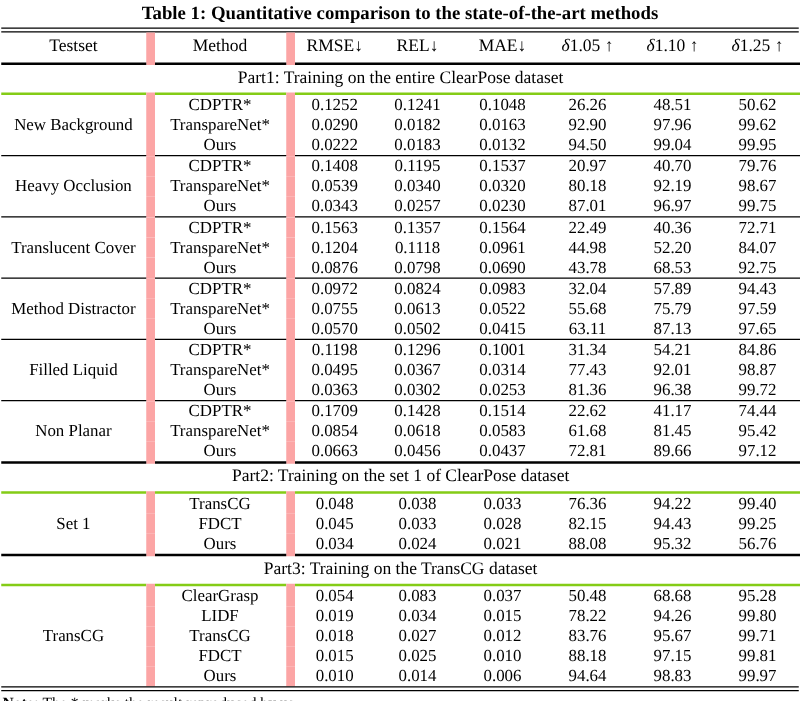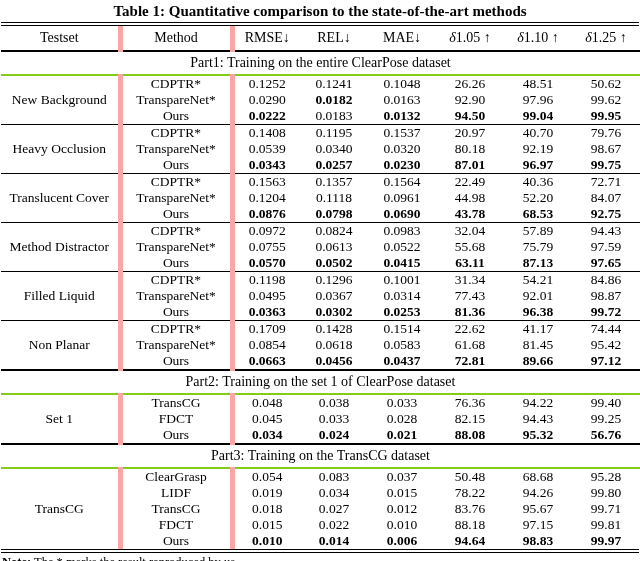--- a/index.html
+++ b/index.html
@@ -9,28 +9,28 @@
   }
   .page { padding: 1px 1px 0 1px; }
   .caption { text-align: center; font-size: 15px; line-height: 18px; padding: 1px 0 2px 0; font-weight: bold; }
   .dbl-line { border-top: 1px solid #000; border-bottom: 1px solid #000; height: 2px; }
   table { width: 100%; border-collapse: collapse; table-layout: fixed; }
   col.c-testset { width: 119px; }
   col.c-method  { width: 112px; }
   col.c-num     { width: 68px; }
   th, td { text-align: center; padding: 0; font-weight: normal; }
   thead th { font-size: 14px; line-height: 16px; padding: 4px 0; border-bottom: 2px solid #000; }
-  thead th.v-sep, td.v-sep { border-right: 5px solid #fca5a5; }
+  thead th.v-sep, td.v-sep { border-right: 7px solid #fca5a5; }
   tbody td { font-size: 13.5px; line-height: 16px; }
   tr.part-row td {
     border-top: 2px solid #000; border-bottom: 2px solid #84cc16;
     font-size: 14px; line-height: 16px; padding: 3px 0;
   }
   tr.group-start td { border-top: 1px solid #000; }
-  td.b { font-weight: bold; }
+  td.b { font-weight: normal; }
   .note { font-size: 12.5px; line-height: 15px; padding: 2px 2px 0 1px; text-align: left; }
   .note .note-prefix { font-weight: bold; }
   i.delta { font-style: italic; }
 </style>
 </head>
 <body>
 
 <div class="page">
   <div class="caption">Table 1: Quantitative comparison to the state-of-the-art methods</div>
   <div class="dbl-line"></div>
@@ -288,21 +288,21 @@
           <td>0.018</td>
           <td>0.027</td>
           <td>0.012</td>
           <td>83.76</td>
           <td>95.67</td>
           <td>99.71</td>
         </tr>
         <tr>
           <td class="v-sep">FDCT</td>
           <td>0.015</td>
-          <td>0.022</td>
+          <td>0.025</td>
           <td>0.010</td>
           <td>88.18</td>
           <td>97.15</td>
           <td>99.81</td>
         </tr>
         <tr>
           <td class="v-sep">Ours</td>
           <td class="b">0.010</td>
           <td class="b">0.014</td>
           <td class="b">0.006</td>

